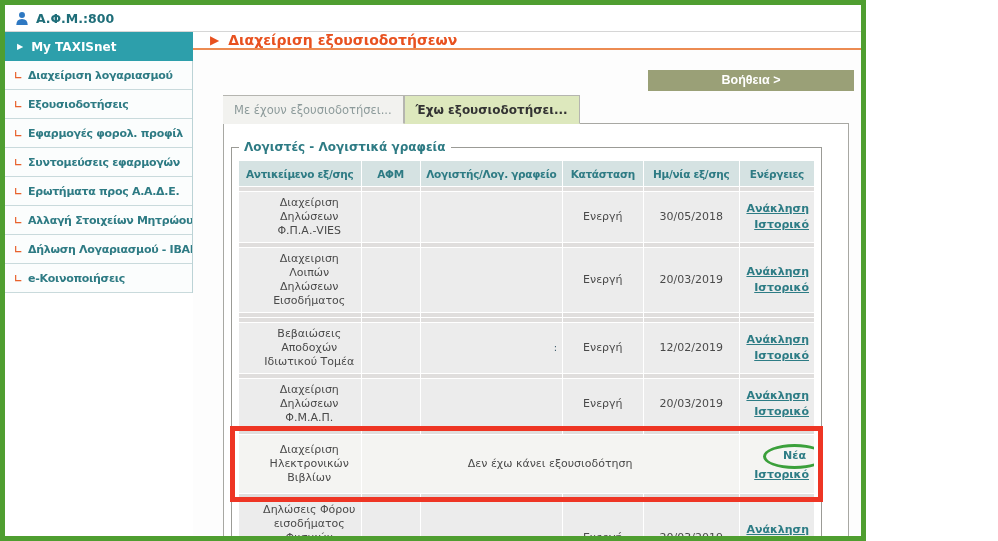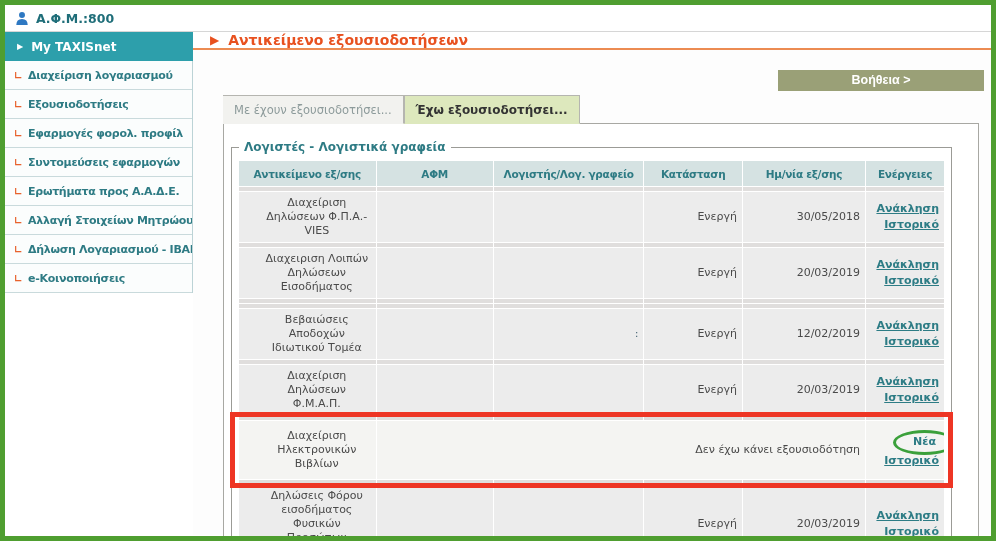--- a/index.html
+++ b/index.html
@@ -1,18 +1,18 @@
 <!DOCTYPE html>
 <html><head>
 <meta charset="utf-8">
 <style>
   * { margin:0; padding:0; box-sizing:border-box; }
   html,body { background:#fff; }
   .page {
-    width:996px; height:541px; overflow:hidden; position:relative;
+    width:866px; height:541px; overflow:hidden; position:relative;
     border:5px solid #4f9e30; background:#fff;
     font-family:"DejaVu Sans","Liberation Sans",sans-serif; font-size:12px; color:#444;
   }
   
   .topbar { height:27px; display:flex; align-items:center; gap:7px; padding-left:10px;
     background:#fff; border-bottom:1px solid #d6d6d6; }
   .afm { color:#1f6e79; font-weight:bold; font-size:12.5px; }
   
   .main { display:flex; height:503px; }
   .sidebar { width:188px; flex-shrink:0; background:#fff; }
@@ -42,21 +42,21 @@
   fieldset { border:1px solid #9b9b96; padding:6px 6px 24px 6px; }
   legend { color:#2e7b84; font-weight:bold; font-size:12px; padding:0 5px; margin-left:1px;margin-top:40px; }
   
   table { border-collapse:separate; border-spacing:1px; background:#fff; table-layout:fixed; }
   th { background:#d5e2e2; color:#2e7b84; font-weight:bold; font-size:10.5px; height:25px;
     white-space:nowrap; overflow:hidden; letter-spacing:-0.3px; padding:0 4px; text-align:center; }
   td { background:#ececec; font-size:11px; color:#4a4a4a; padding:4px 5px; line-height:14px;
     vertical-align:middle; overflow:hidden; }
   tr.spacer td { background:#e0dedd; height:4px; padding:0; }
   td.c-subject { text-align:center; padding-left:24px; }
-  td.c-center { text-align:right; }
+  td.c-center { text-align:center; }
   td.c-right { text-align:right; color:#3a5a6a; font-size:10px; }
   td.c-actions { text-align:right; }
   .h-r1 td { height:42px; } .h-r2 td { height:44px; } .h-r3 td { height:37px; }
   .h-r4 td { height:37px; } .h-r5 td { height:38px; } .h-r6 td { height:58px; }
   .h-r7 td { height:48px; }
   a.tlink { color:#2d7c85; font-weight:bold; font-size:11px; text-decoration:underline;
     display:inline-block; margin:2px 0; cursor:pointer; }
   td.c-actions a.tlink { display:block; }
   tr.highlighted { outline:5px solid #ee3524; outline-offset:4px;margin-top:44px; }
   tr.highlighted td { background:#f4f4f2; }
@@ -115,21 +115,21 @@
         <div class="side-item">
           <span class="corner">∟</span>
           <span>e-Κοινοποιήσεις</span>
         </div>
       </div>
     </div>
 
     <div class="content">
       <div class="content-header">
         <span class="tri">▶</span>
-        <span>Αντικείμενο εξουσιοδοτήσεων</span>
+        <span>Διαχείριση εξουσιοδοτήσεων</span>
       </div>
 
       <div class="help-row">
         <button class="help-btn">Βοήθεια &gt;</button>
       </div>
 
       <div class="tabs">
         <div class="tab inactive">Με έχουν εξουσιοδοτήσει...</div>
         <div class="tab active">Έχω εξουσιοδοτήσει...</div>
       </div>

